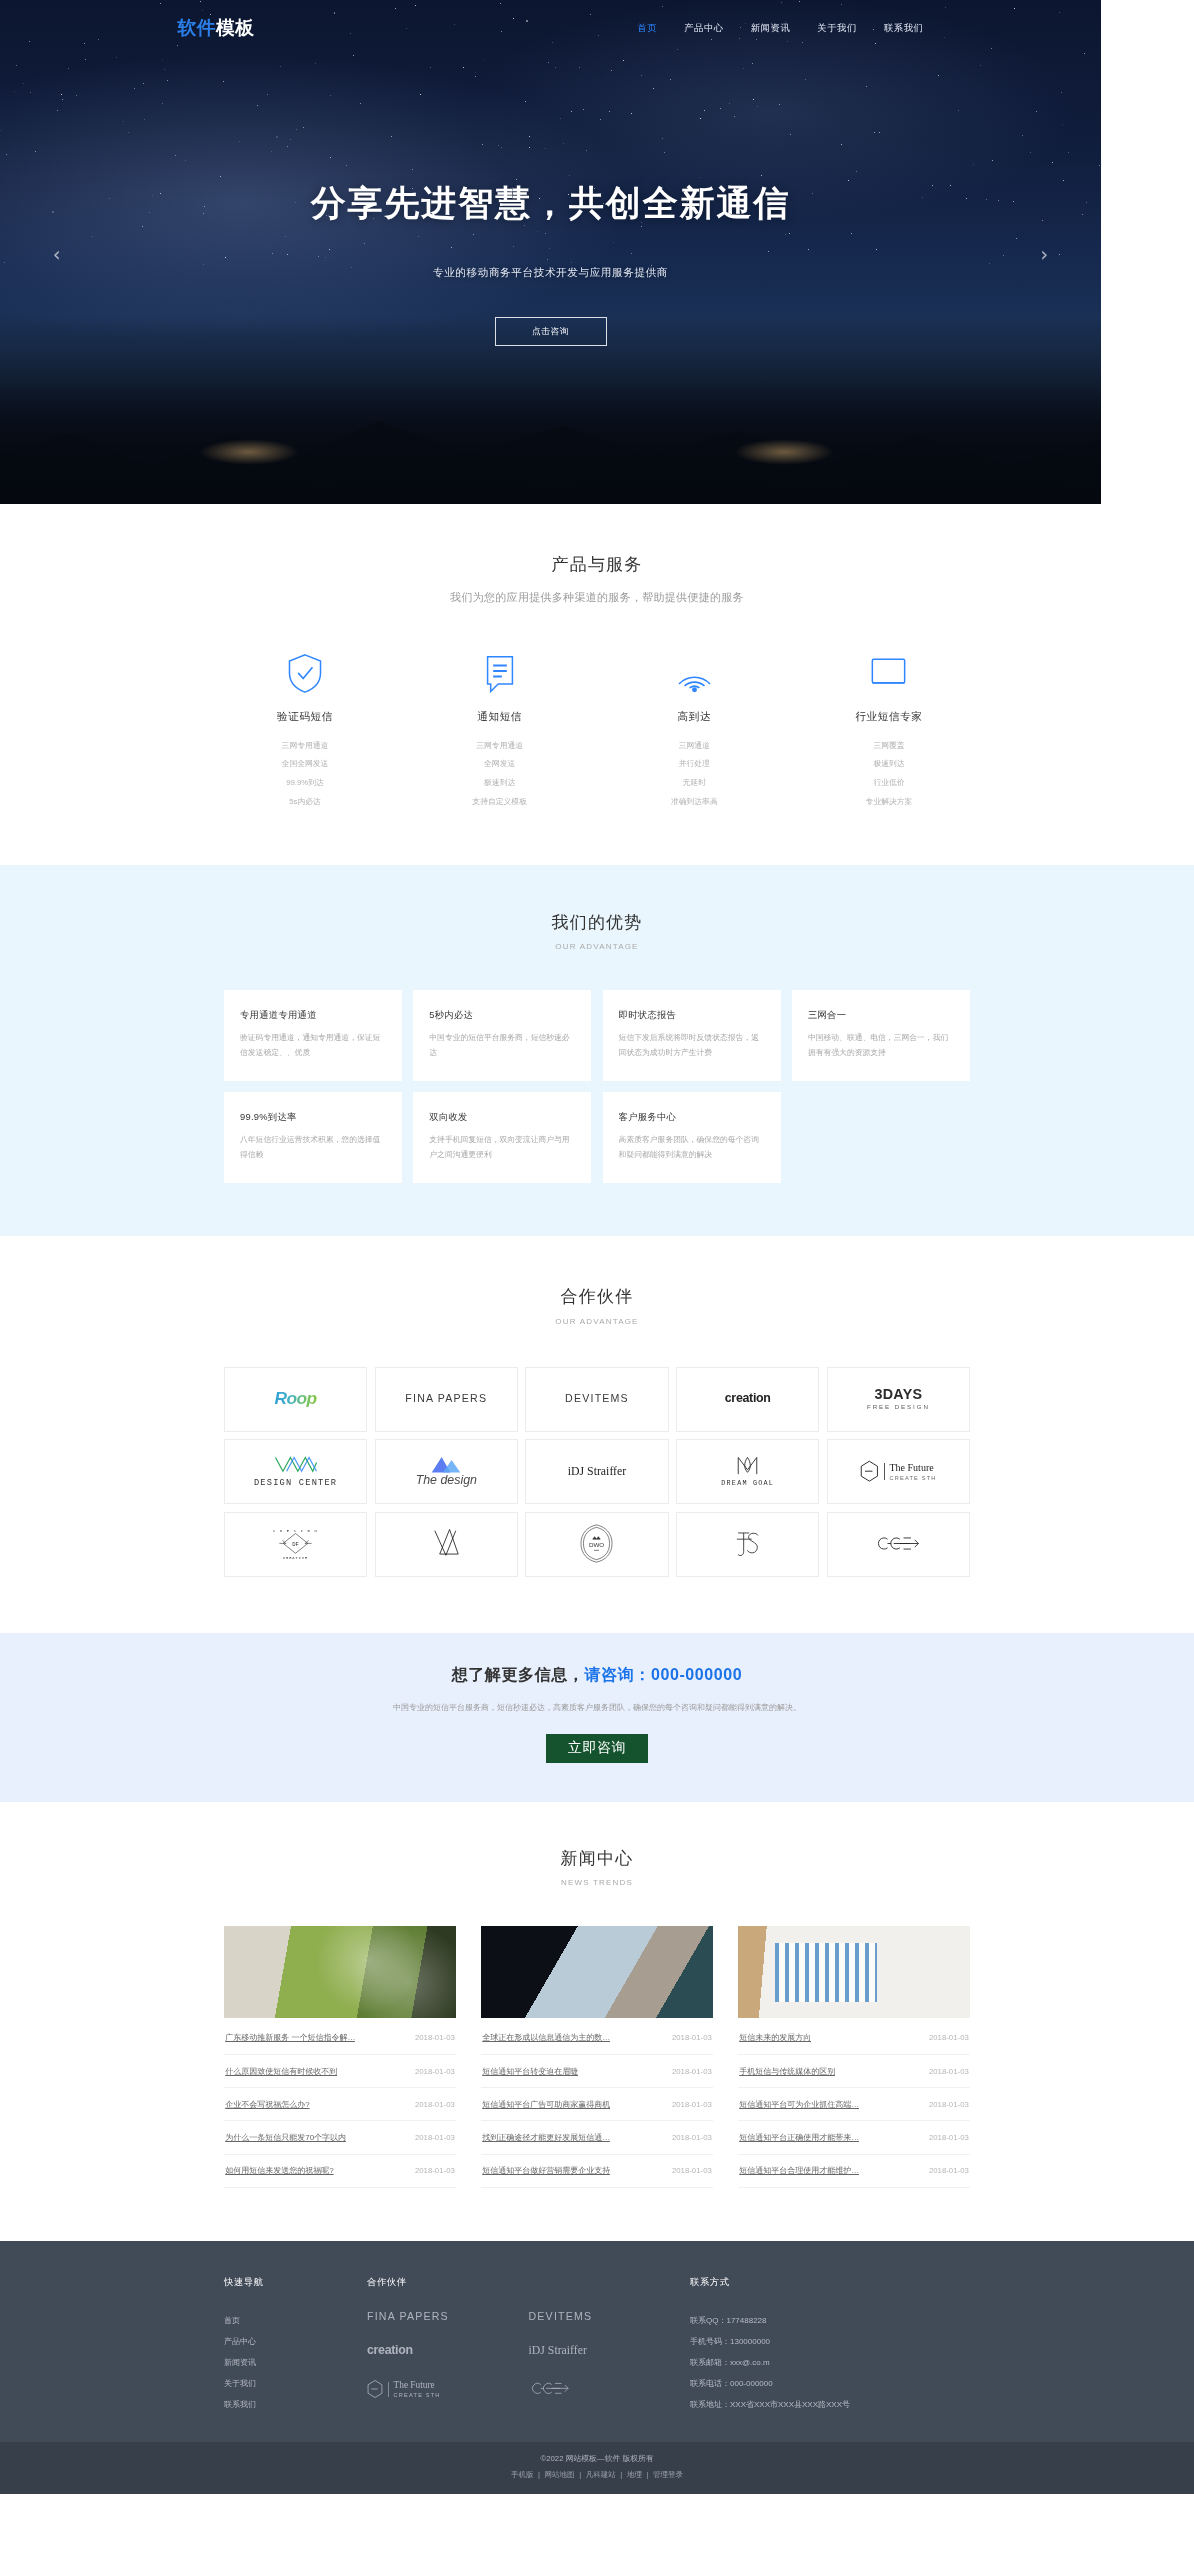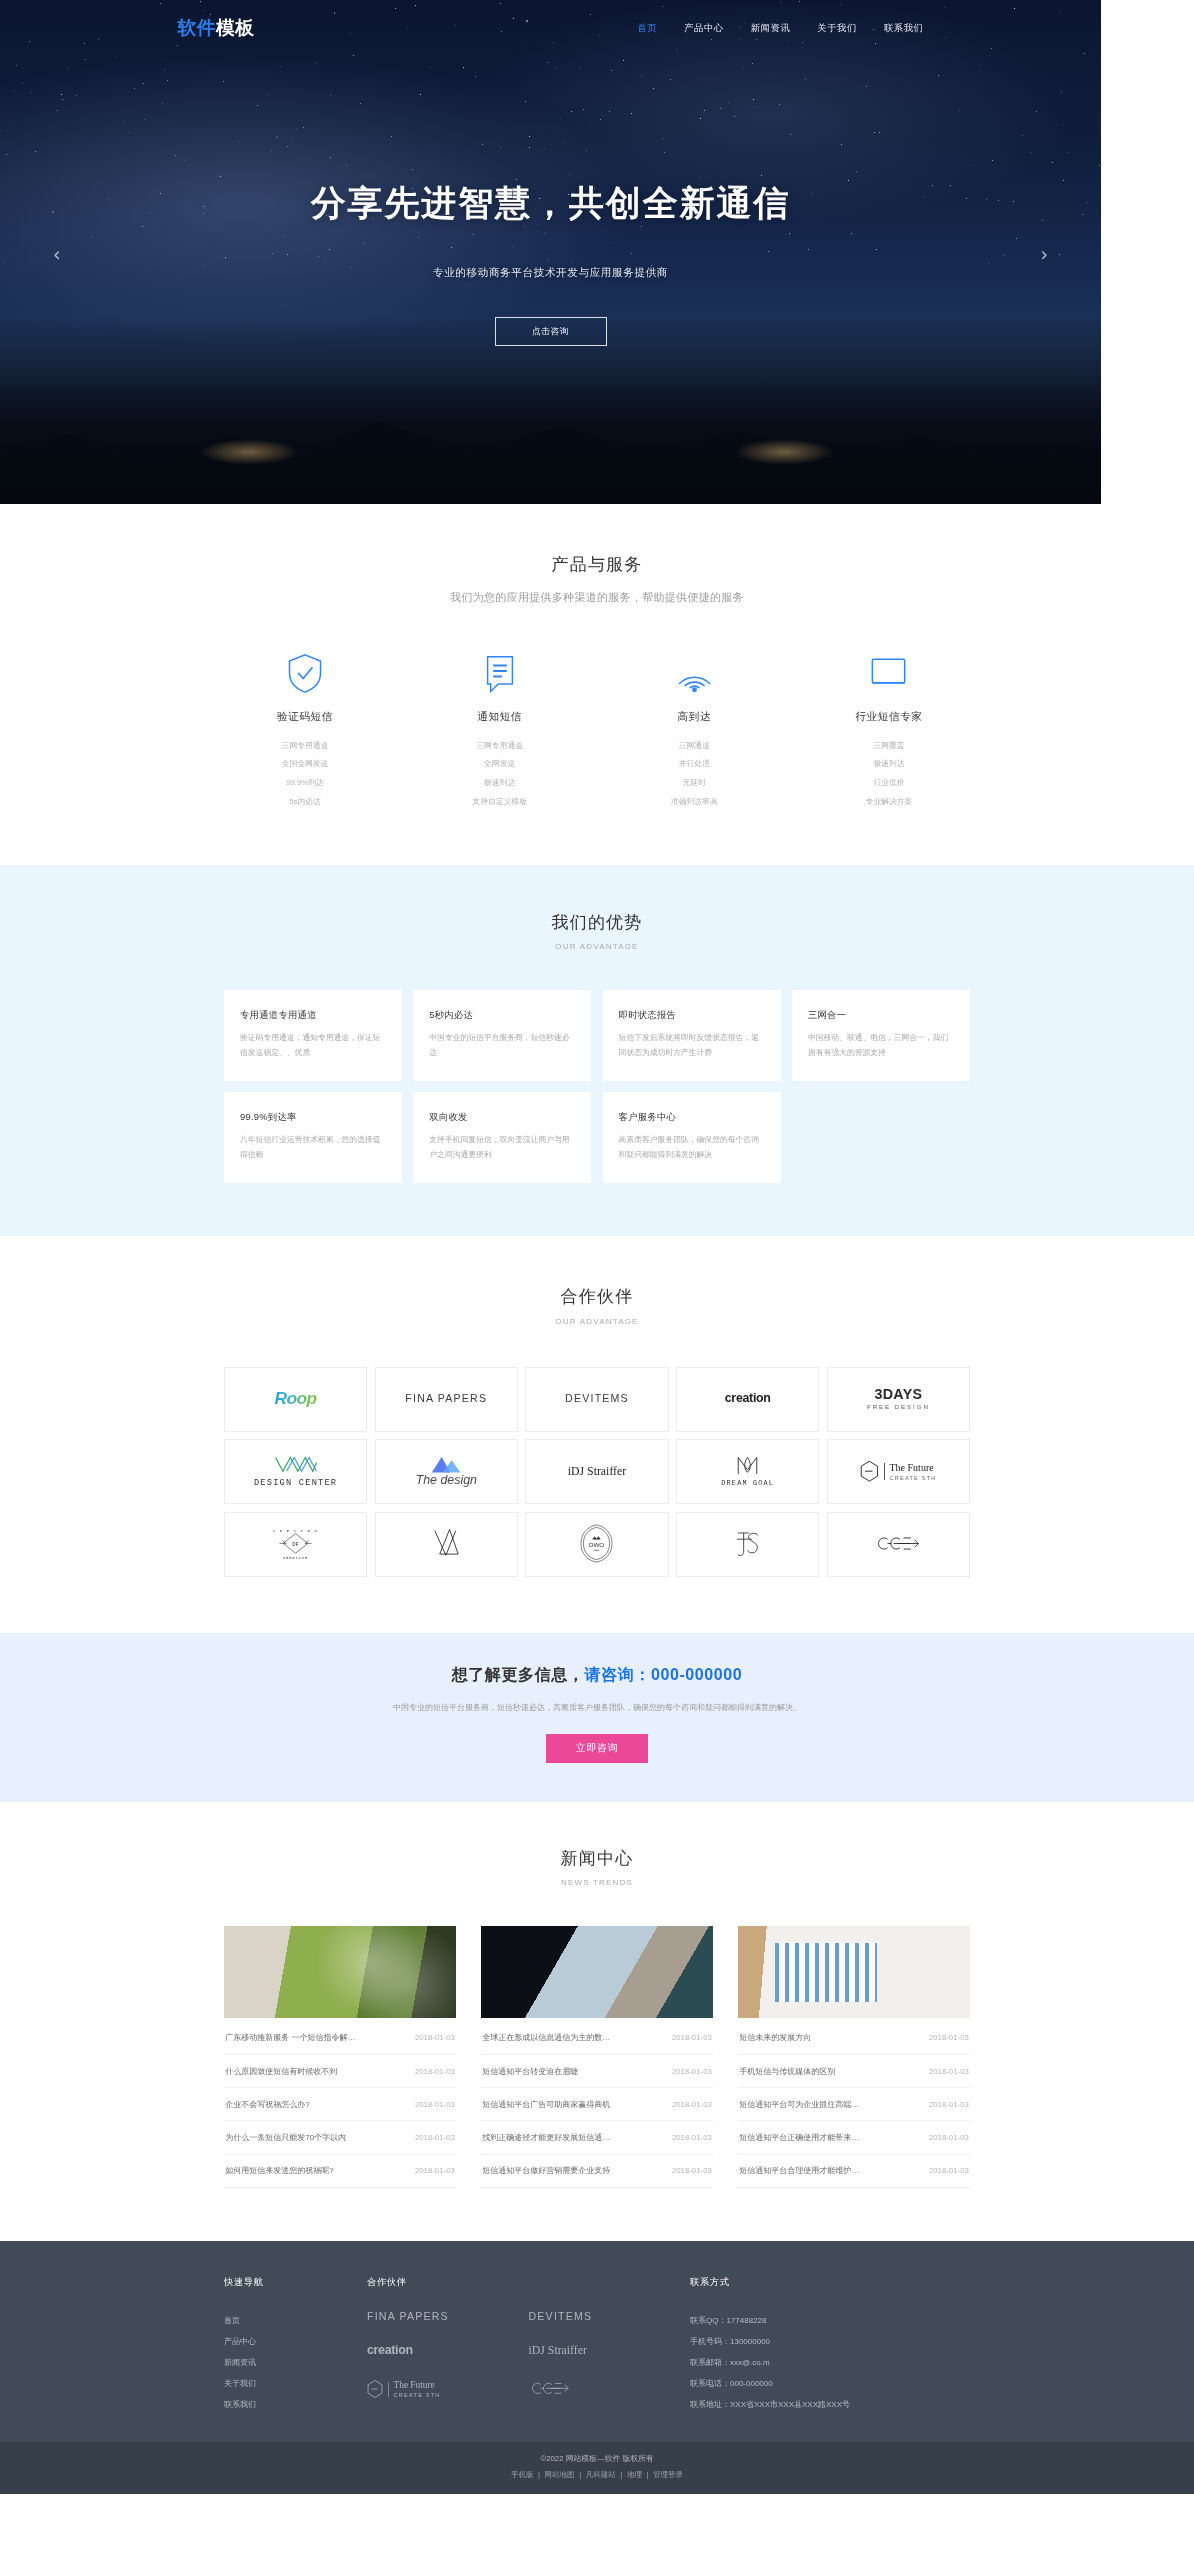--- a/index.html
+++ b/index.html
@@ -119,22 +119,22 @@
   .pl-wrapicon { display:flex; align-items:center; justify-content:center; gap:5px; }
   .pl-stack { display:flex; flex-direction:column; align-items:center; }
   .mini { font-size: 5.6px; letter-spacing: 1.2px; color: #6a6a6a; margin-top: 2.5px; }
 
   
   .cta { background: #e9f0fd; padding: 32px 0 39px; text-align: center; }
   .cta-title { font-size: 16px; color: #333; letter-spacing: 0.6px; }
   .cta-title .hl { color: #1a73e8; }
   .cta-desc { font-size: 8px; color: #9a9a9a; margin-top: 16px; }
   .cta-btn {
-    margin-top: 21px; display: inline-block; background: #ec4899; color: #fff;
-    border: 0; width: 102px; height: 29px; font-size: 10px; cursor: pointer; letter-spacing: 0.6px;
+    margin-top: 21px; display: inline-block; background: #14532d; color: #fff;
+    border: 0; width: 102px; height: 29px; font-size: 14px; cursor: pointer; letter-spacing: 0.6px;
   }
 
   
   .news { padding: 45px 0 53px; background: #fff; }
   .news-grid { display: grid; grid-template-columns: repeat(3, 1fr); gap: 25px; margin-top: 39px; }
   .news-thumb { width: 100%; height: 92px; position: relative; overflow: hidden; }
   .th1 { background: linear-gradient(100deg,#d9d4c8 0 27%, #8fae4e 27% 60%, #5f7d33 60% 82%, #2e3a22 82% 100%); }
   .th1::after { content:""; position:absolute; inset:0;
     background: radial-gradient(circle at 62% 38%, rgba(255,255,255,.35), rgba(255,255,255,0) 34%),
                 radial-gradient(circle at 80% 62%, rgba(255,255,255,.28), rgba(255,255,255,0) 30%); }
@@ -144,21 +144,21 @@
     background: repeating-linear-gradient(90deg,#3b82c4 0 4.4px, transparent 4.4px 10px),
                 linear-gradient(#fff,#fff); background-blend-mode: normal; opacity:.75; }
   .news-list { margin-top: 3.7px; }
   .news-item {
     display: flex; align-items: center; justify-content: space-between;
     border-bottom: 0.6px solid #f0f0f0; padding: 10.6px 1.2px; cursor: pointer;
   }
   .news-item:last-child { border-bottom: 0.6px solid #f0f0f0; }
   .news-name {
     font-size: 8px; color: #666; white-space: nowrap; overflow: hidden;
-    text-overflow: ellipsis; max-width: 155px;
+    text-overflow: ellipsis; max-width: 155px; text-decoration: underline;
   }
   .news-date { font-size: 7.8px; color: #b5b5b5; flex: 0 0 auto; margin-left: 7.5px; }
 
   
   .footer { background: #414a57; padding: 35px 0 27px; }
   .foot-grid { display: grid; grid-template-columns: 143px 323px 1fr; }
   .foot-h { color: #fff; font-size: 9.3px; margin-bottom: 21px; letter-spacing: 0.6px; }
   .foot-links a { display: block; color: #b7bcc6; font-size: 8px; line-height: 21px; text-decoration: none; }
   .foot-logos { display: grid; grid-template-columns: 1fr 1fr; row-gap: 21px; }
   .foot-logo { color: #c2c7d0; opacity: .85; }

